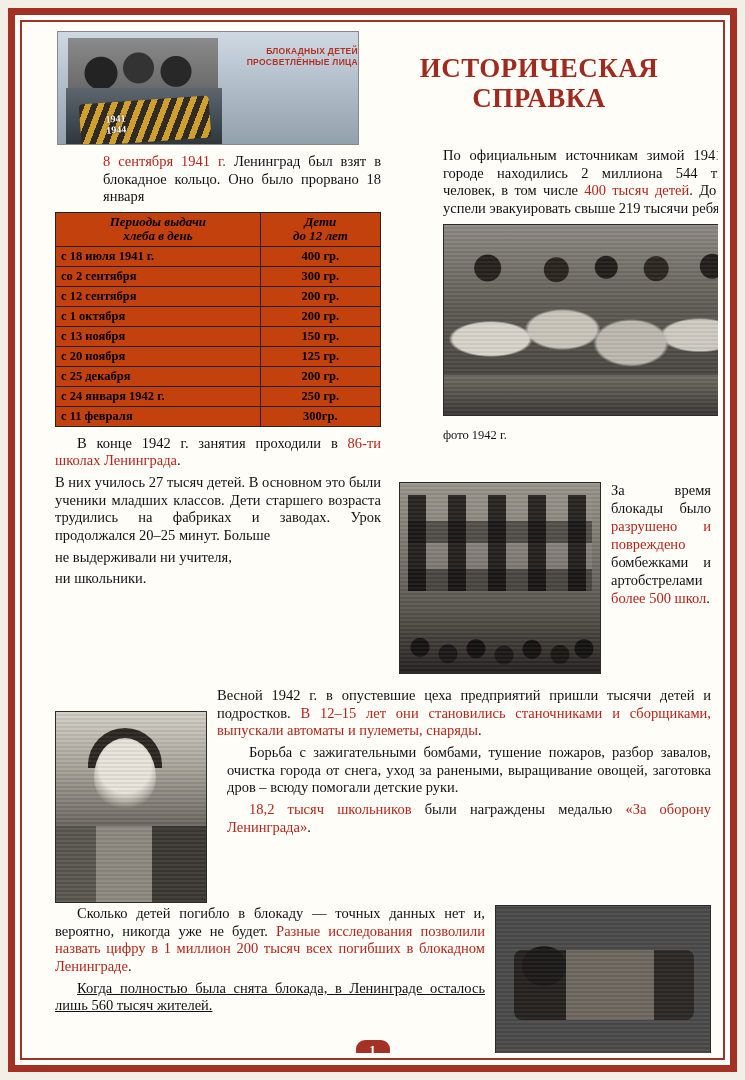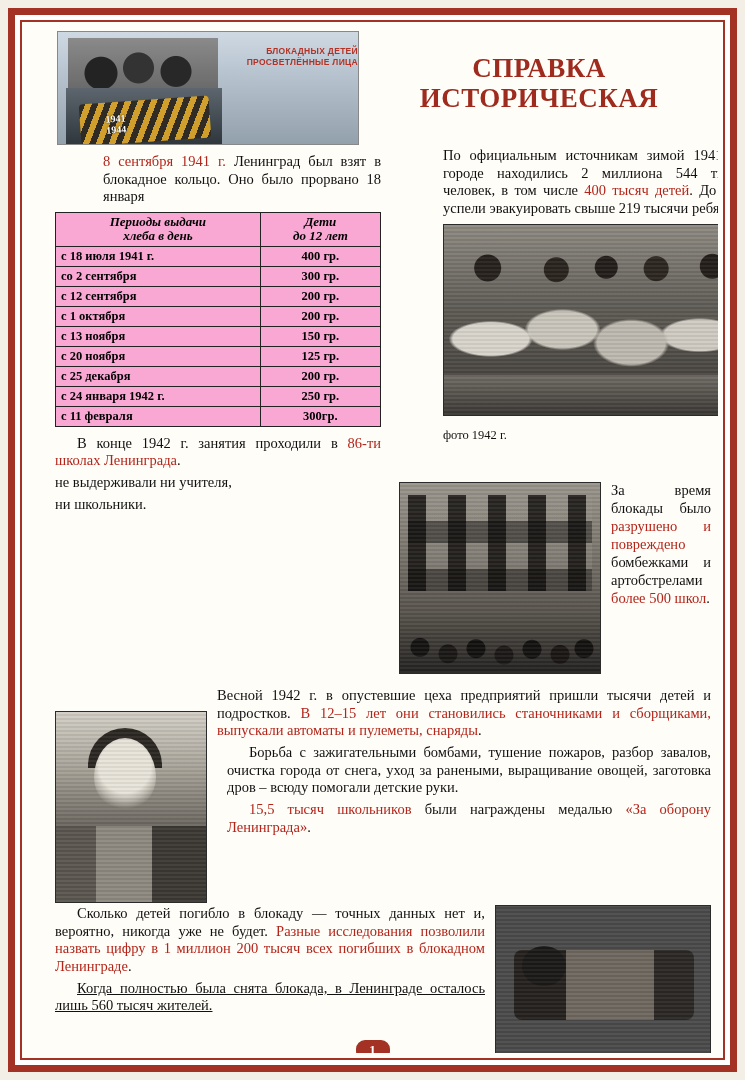--- a/index.html
+++ b/index.html
@@ -143,21 +143,21 @@
   }
   p.body.indent { text-indent: 22px; }
   .red { color: #b3251a; }
 
   
   table.bread {
     border-collapse: collapse;
     width: 326px;
     margin: 6px 0 8px 0;
     font-size: 12.5px;
-    background: #f9a8d4;
+    background: #c2410c;
   }
   table.bread th, table.bread td {
     border: 1px solid #222;
     padding: 2px 5px;
     font-weight: bold;
   }
   table.bread th {
     font-style: italic;
     text-align: center;
     font-size: 13px;
@@ -321,22 +321,22 @@
           <span>1941</span><br>
           <span>1944</span>
         </div>
         <div class="logo-caption">
           <span>БЛОКАДНЫХ ДЕТЕЙ</span><br>
           <span>ПРОСВЕТЛЁННЫЕ ЛИЦА</span>
         </div>
       </div>
 
       <div class="title">
+        <div>ИСТОРИЧЕСКАЯ</div>
         <div>СПРАВКА</div>
-        <div>ИСТОРИЧЕСКАЯ</div>
       </div>
     </div>
 
     <div class="cols" style="height:560px;">
 
       <div class="col-left">
         <p class="body" style="margin-top:8px;margin-left:48px;">
           <span class="red">8 сентября 1941 г.</span><span>  Ленинград был взят в блокадное кольцо. Оно было прорвано 18 января</span>
         </p>
 
@@ -389,20 +389,21 @@
             <tr>
               <td class="period">с 11 февраля</td>
               <td class="amount">300гр.</td>
             </tr>
           </tbody>
         </table>
 
         <p class="body indent">
           <span>В конце 1942 г. занятия проходили в </span><span class="red">86-ти школах Ленинграда</span><span>.</span>
         </p>
+        <p class="body">В них училось 27 тысяч детей. В основном это были ученики младших классов. Дети старшего возраста трудились на фабриках и заводах. Урок продолжался 20–25 минут. Больше</p>
         <p class="body">не выдерживали ни учителя,</p>
         <p class="body">ни школьники.</p>
       </div>
 
       <div class="col-right">
         <p class="body" style="margin-top:2px;">
           <span>По официальным источникам зимой 1941 г. в городе находились 2 миллиона 544 тысячи человек, в том числе </span><span class="red">400 тысяч детей</span><span>. До этого успели эвакуировать свыше 219 тысячи ребят.</span>
         </p>
 
         <div class="photo photo-children" style="margin-top:6px;">
@@ -430,21 +431,21 @@
         <div class="hair"></div>
         <div class="face"></div>
         <div class="machine"></div>
         <div class="grain"></div>
       </div>
       <p class="body" style="margin-left:76px;">
         <span>Весной 1942 г. в опустевшие цеха предприятий пришли тысячи детей и подростков. </span><span class="red">В 12–15 лет они становились станочниками и сборщиками, выпускали автоматы и пулеметы, снаряды</span><span>.</span>
       </p>
       <p class="body indent" style="margin-left:172px;">Борьба с зажигательными бомбами, тушение пожаров, разбор завалов, очистка города от снега, уход за ранеными, выращивание овощей, заготовка дров – всюду помогали детские руки.</p>
       <p class="body indent" style="margin-left:172px;">
-        <span class="red">15,5 тысяч школьников</span><span> были награждены медалью </span><span class="red">«За оборону Ленинграда»</span><span>.</span>
+        <span class="red">18,2 тысяч школьников</span><span> были награждены медалью </span><span class="red">«За оборону Ленинграда»</span><span>.</span>
       </p>
     </div>
 
     <div style="position:absolute; left:28px; top:878px; width:656px;">
       <div class="photo photo-victim float-right">
         <div class="body"></div>
         <div class="head"></div>
         <div class="grain"></div>
       </div>
       <p class="body indent" style="margin-right:226px;">

